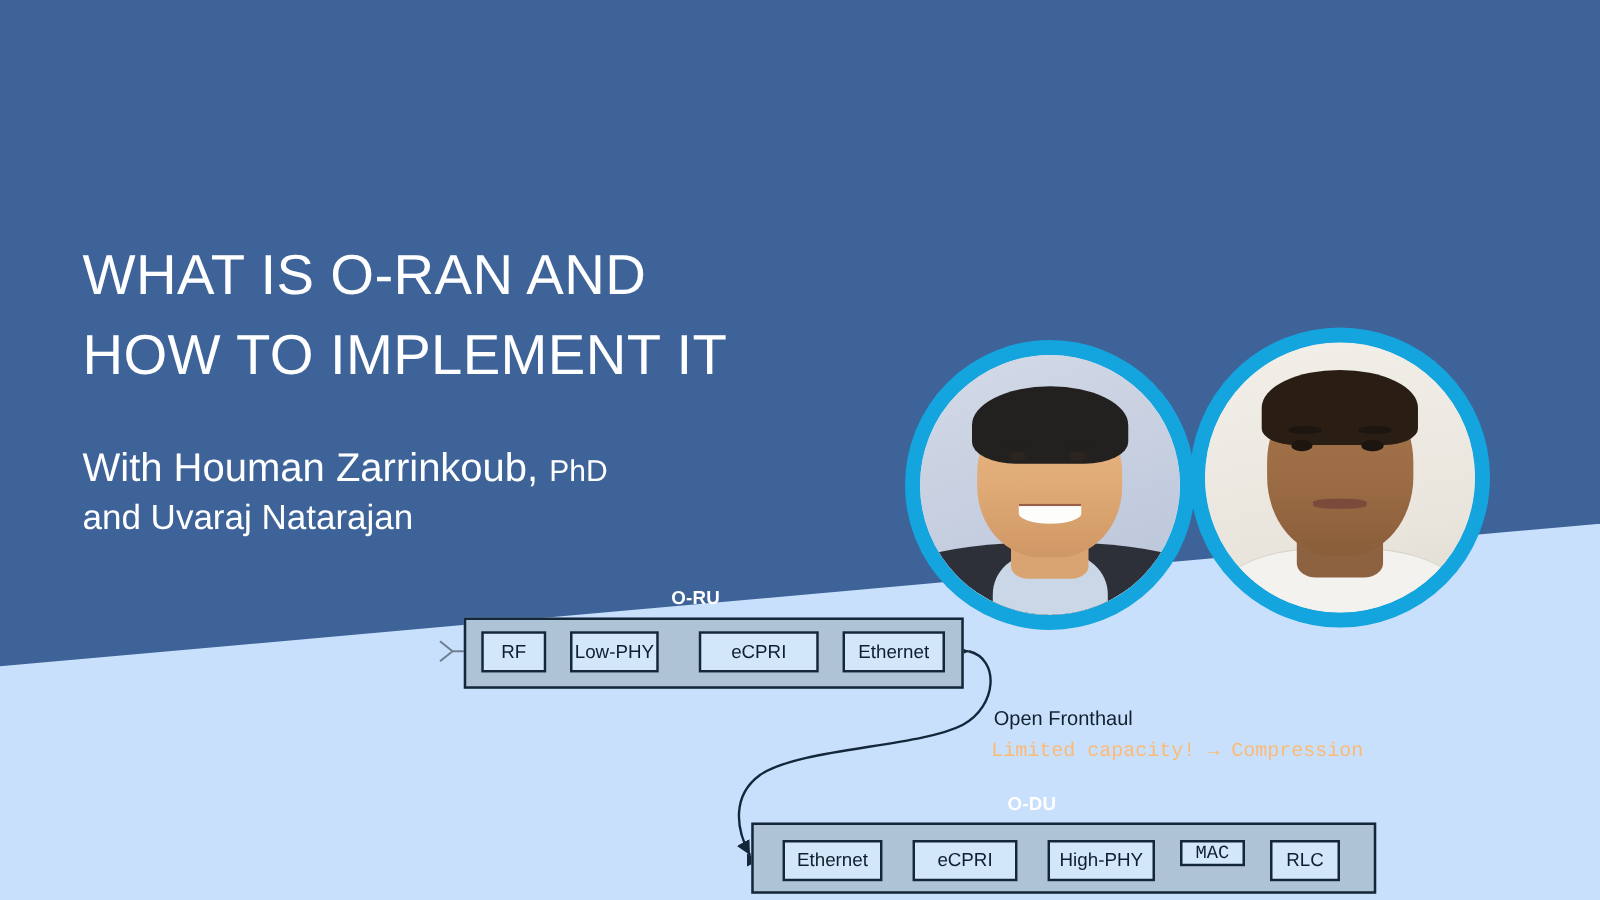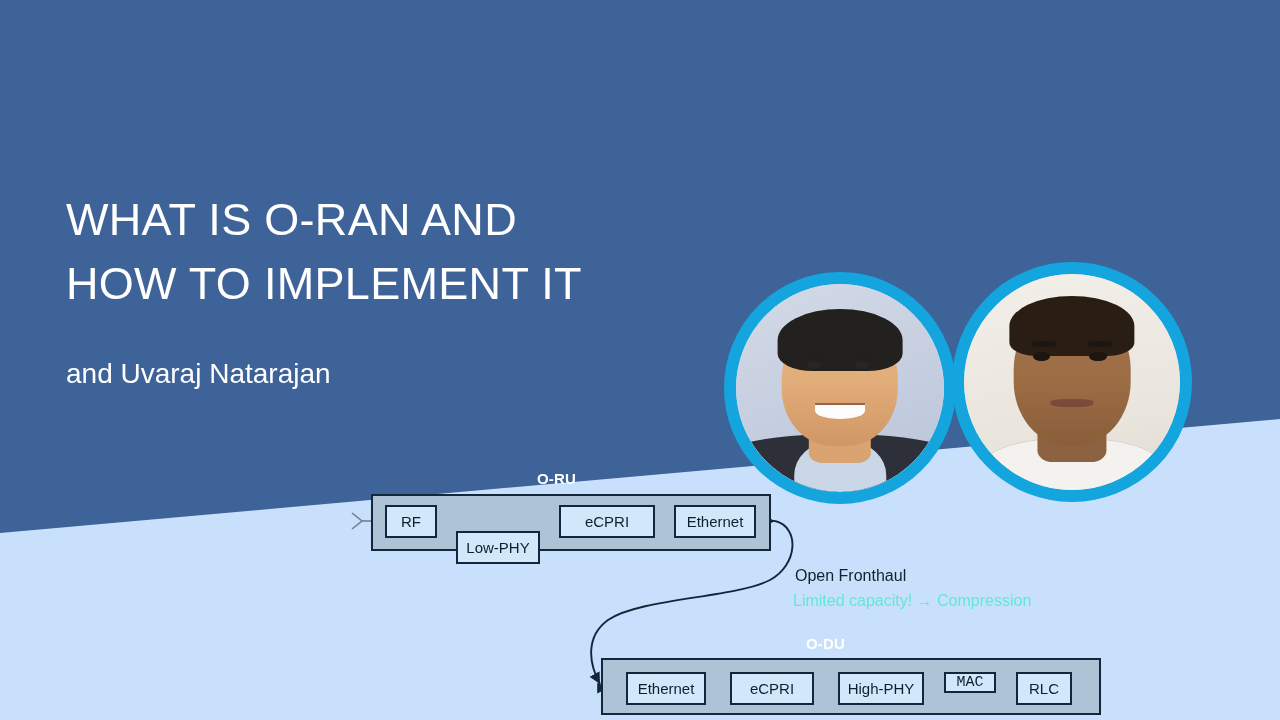--- a/index.html
+++ b/index.html
@@ -101,37 +101,41 @@
     position:absolute;background:#aec3d6;border:2px solid #13263a;
     box-sizing:border-box;
   }
   .node{
     position:absolute;background:#d3e7fa;border:2px solid #13263a;
     box-sizing:border-box;display:flex;align-items:center;justify-content:center;
     color:#0e1f2e;font-size:15px;white-space:nowrap;
   }
   .annot{position:absolute;white-space:nowrap;font-size:16px;}
   .annot-dark{color:#11212f;}
-  .annot-red{color:#5eead4;}
+  .annot-red{color:#fdba74;font-family:Liberation Mono, monospace;}
 </style>
 </head>
 <body>
 
 <div id="stage">
 
   <div class="bg-dark"></div>
   <div class="bg-light"></div>
 
 
   <div class="headline">
     <span class="headline-line">WHAT IS O-RAN AND</span>
     <span class="headline-line">HOW TO IMPLEMENT IT</span>
   </div>
 
   <div class="presenters">
+    <div class="pres-line1">
+      <span>With Houman Zarrinkoub,</span>
+      <span class="pres-suffix">PhD</span>
+    </div>
     <div class="pres-line2">and Uvaraj Natarajan</div>
   </div>
 
   <div class="avatar avatar-1">
     <div class="face">
       <div class="f1-bg"></div>
       <div class="f1-suit"></div>
       <div class="f1-shirt"></div>
       <div class="f1-neck"></div>
       <div class="f1-head"></div>
@@ -188,21 +192,21 @@
         <line x1="814" y1="688" x2="838" y2="688"></line>
         <line x1="924" y1="688" x2="944" y2="688"></line>
         <line x1="996" y1="688" x2="1016" y2="688"></line>
         <line x1="1072" y1="688" x2="1096" y2="688"></line>
       </g>
     </svg>
 
     <div class="grp-title" style="left:537px;top:470px;">O-RU</div>
     <div class="container-box" style="left:371px;top:494px;width:400px;height:57px;"></div>
     <div class="node" style="left:385px;top:505px;width:52px;height:33px;">RF</div>
-    <div class="node" style="left:456px;top:531px;width:84px;height:33px;">Low-PHY</div>
+    <div class="node" style="left:456px;top:505px;width:71px;height:33px;">Low-PHY</div>
     <div class="node" style="left:559px;top:505px;width:96px;height:33px;">eCPRI</div>
     <div class="node" style="left:674px;top:505px;width:82px;height:33px;">Ethernet</div>
 
     <div class="annot annot-dark" style="left:795px;top:567px;">Open Fronthaul</div>
     <div class="annot annot-red" style="left:793px;top:592px;">Limited capacity! → Compression</div>
 
     <div class="grp-title" style="left:806px;top:635px;">O-DU</div>
     <div class="container-box" style="left:601px;top:658px;width:500px;height:57px;"></div>
     <div class="node" style="left:626px;top:672px;width:80px;height:33px;">Ethernet</div>
     <div class="node" style="left:730px;top:672px;width:84px;height:33px;">eCPRI</div>

